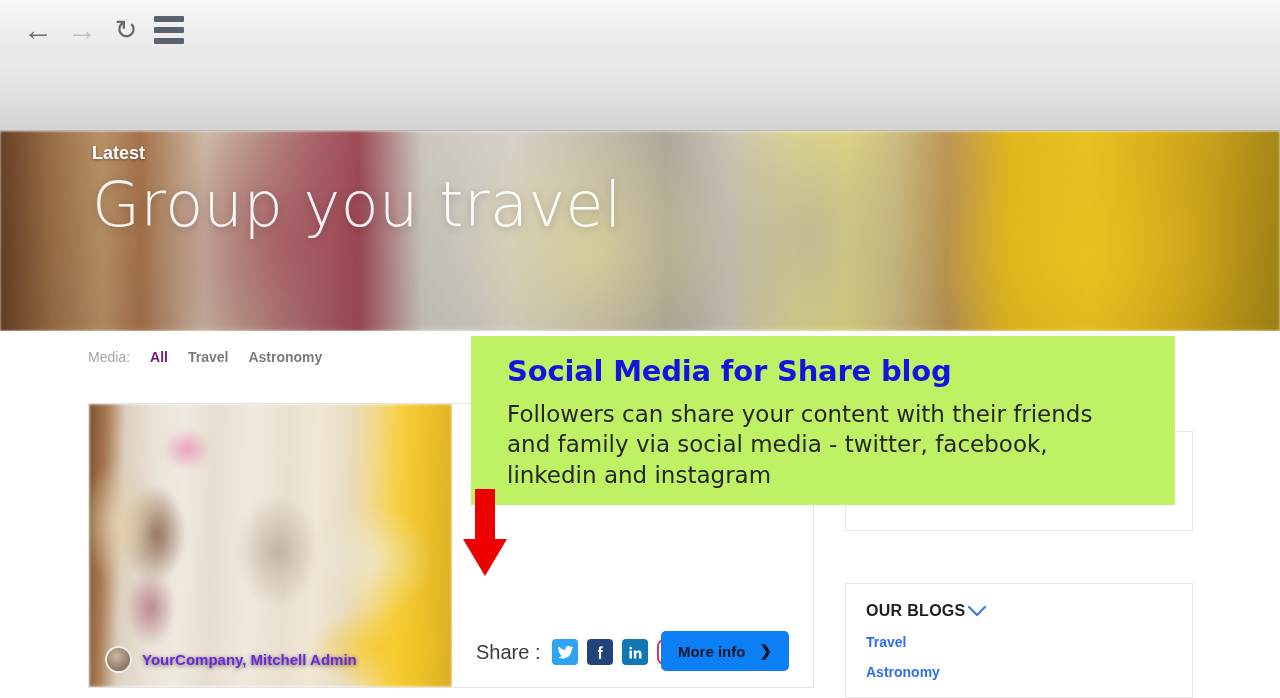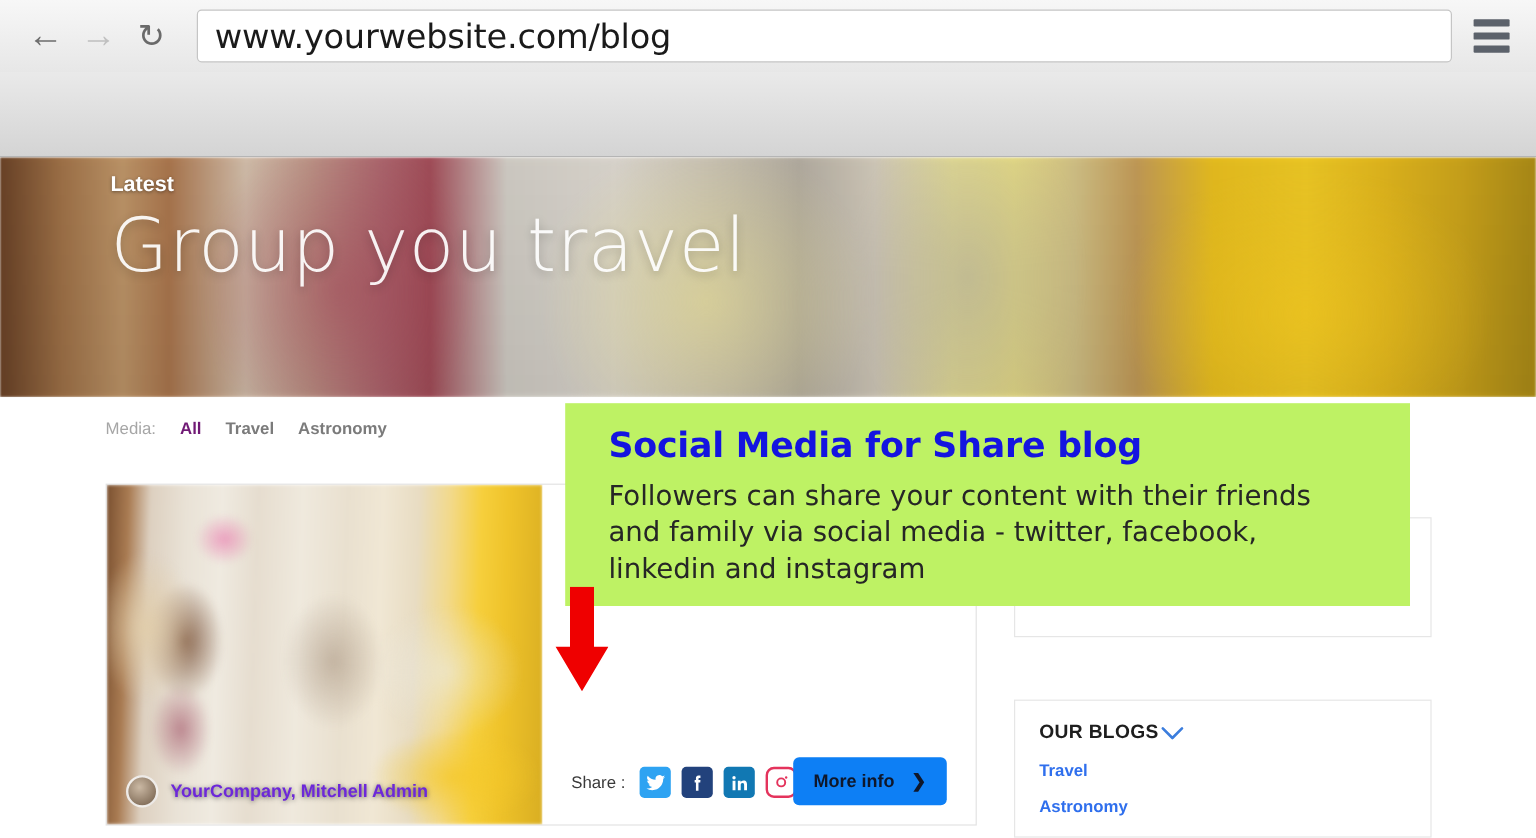--- a/index.html
+++ b/index.html
@@ -177,21 +177,21 @@
   }
 
   .card-body { flex: 1; padding: 22px 24px; position: relative; }
   .card-title { font-size: 21px; color: #2f2f2f; }
   .card-meta { font-size: 13px; color: #9a9a9a; margin-top: 10px; }
   .card-text { font-size: 14px; color: #6d6d6d; line-height: 1.5; margin-top: 12px; }
   .share-row {
     position: absolute; left: 24px; bottom: 22px; right: 24px;
     display: flex; align-items: center; gap: 9px;
   }
-  .share-label { font-size: 14px; color: #3a3a3a; margin-right: 3px; }
+  .share-label { font-size: 20px; color: #3a3a3a; margin-right: 3px; }
   .soc { width: 26px; height: 26px; border-radius: 4px; display: flex; align-items: center; justify-content: center; cursor: pointer; }
   .soc.tw { background: #2ea3f2; }
   .soc.fb { background: #22427c; }
   .soc.li { background: #1178b3; }
   .soc.ig { background: #fff; border: 2px solid #e4335c; border-radius: 7px; }
   .more-btn {
     position: absolute; right: 0; bottom: -6px;
     background: #0d7ff5; color: #0f172a; border: none; border-radius: 5px;
     padding: 11px 17px; font-size: 15px; font-weight: bold; cursor: pointer;
     display: flex; align-items: flex-end; gap: 14px;
@@ -231,23 +231,20 @@
 </style>
 </head>
 <body>
 
 <div class="browser">
 
   <div class="toolbar">
     <div class="nav-btn back">←</div>
     <div class="nav-btn fwd">→</div>
     <div class="nav-btn reload">↻</div>
-    <div class="urlbar">
-      <span>www.yourwebsite.com/blog</span>
-    </div>
     <div class="menu-icon">
       <span></span>
         <span></span>
         <span></span>
     </div>
   </div>
 </div>
 
 <div class="hero">
   <div class="hero-bg"></div>

